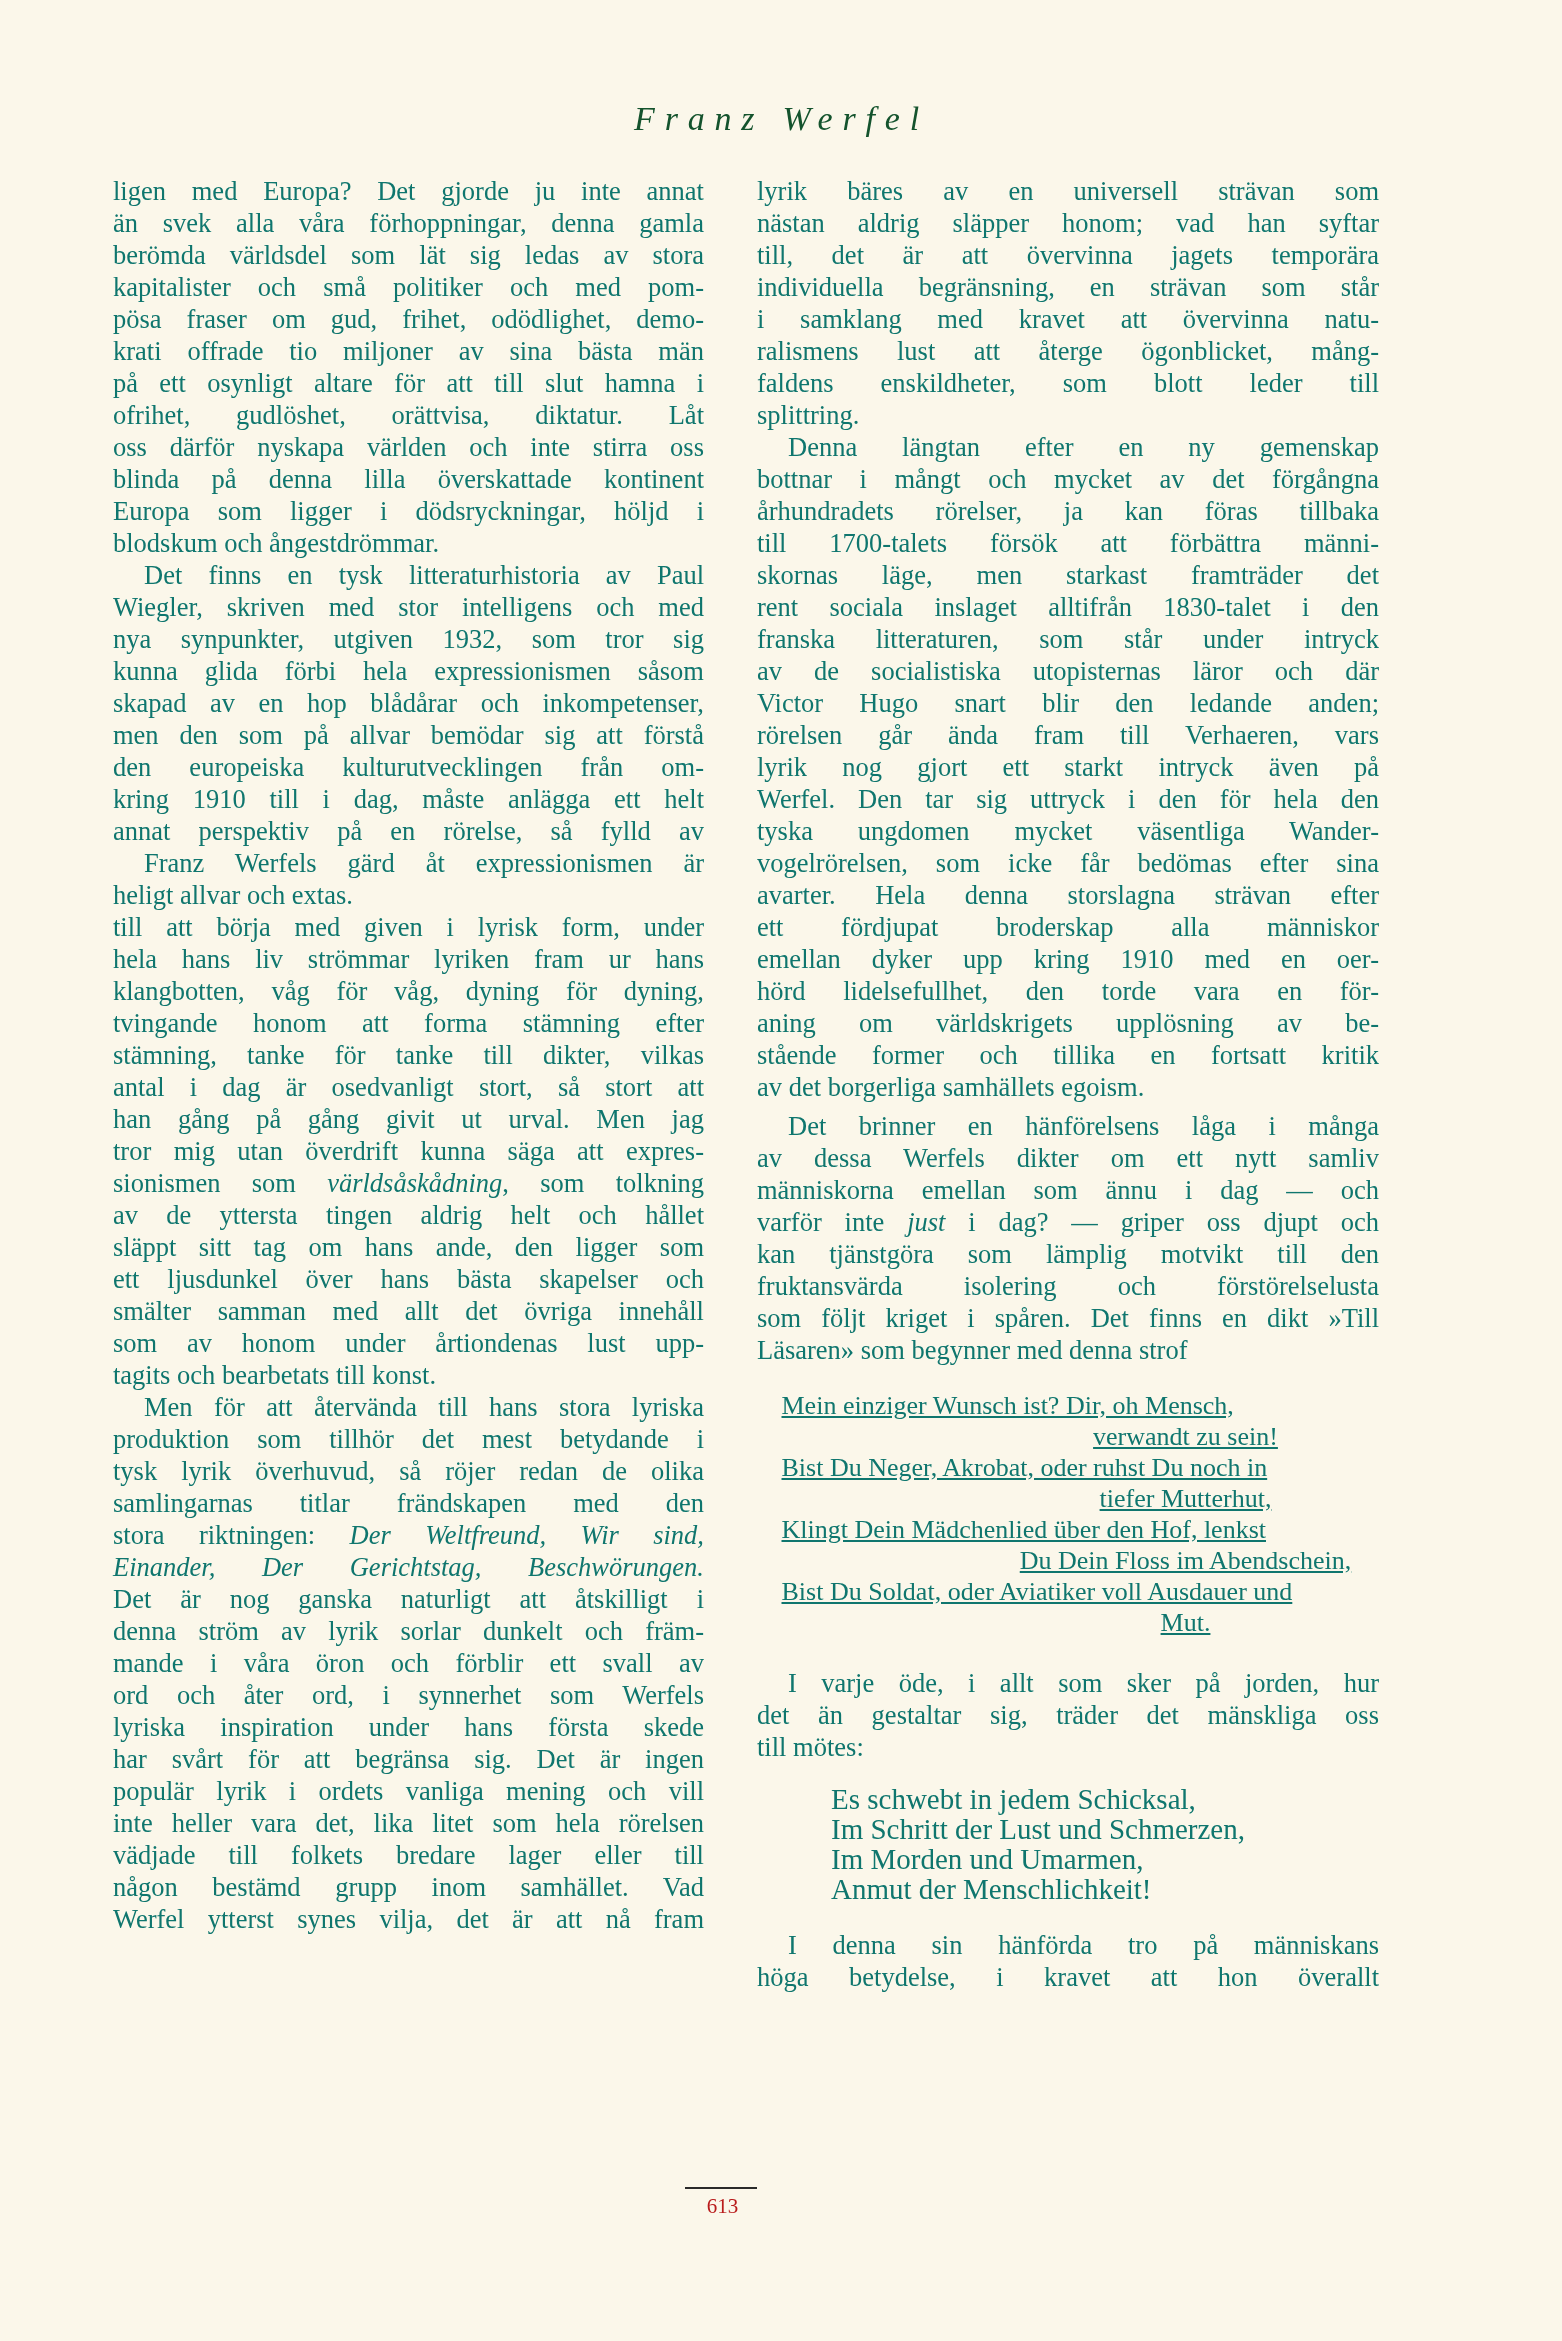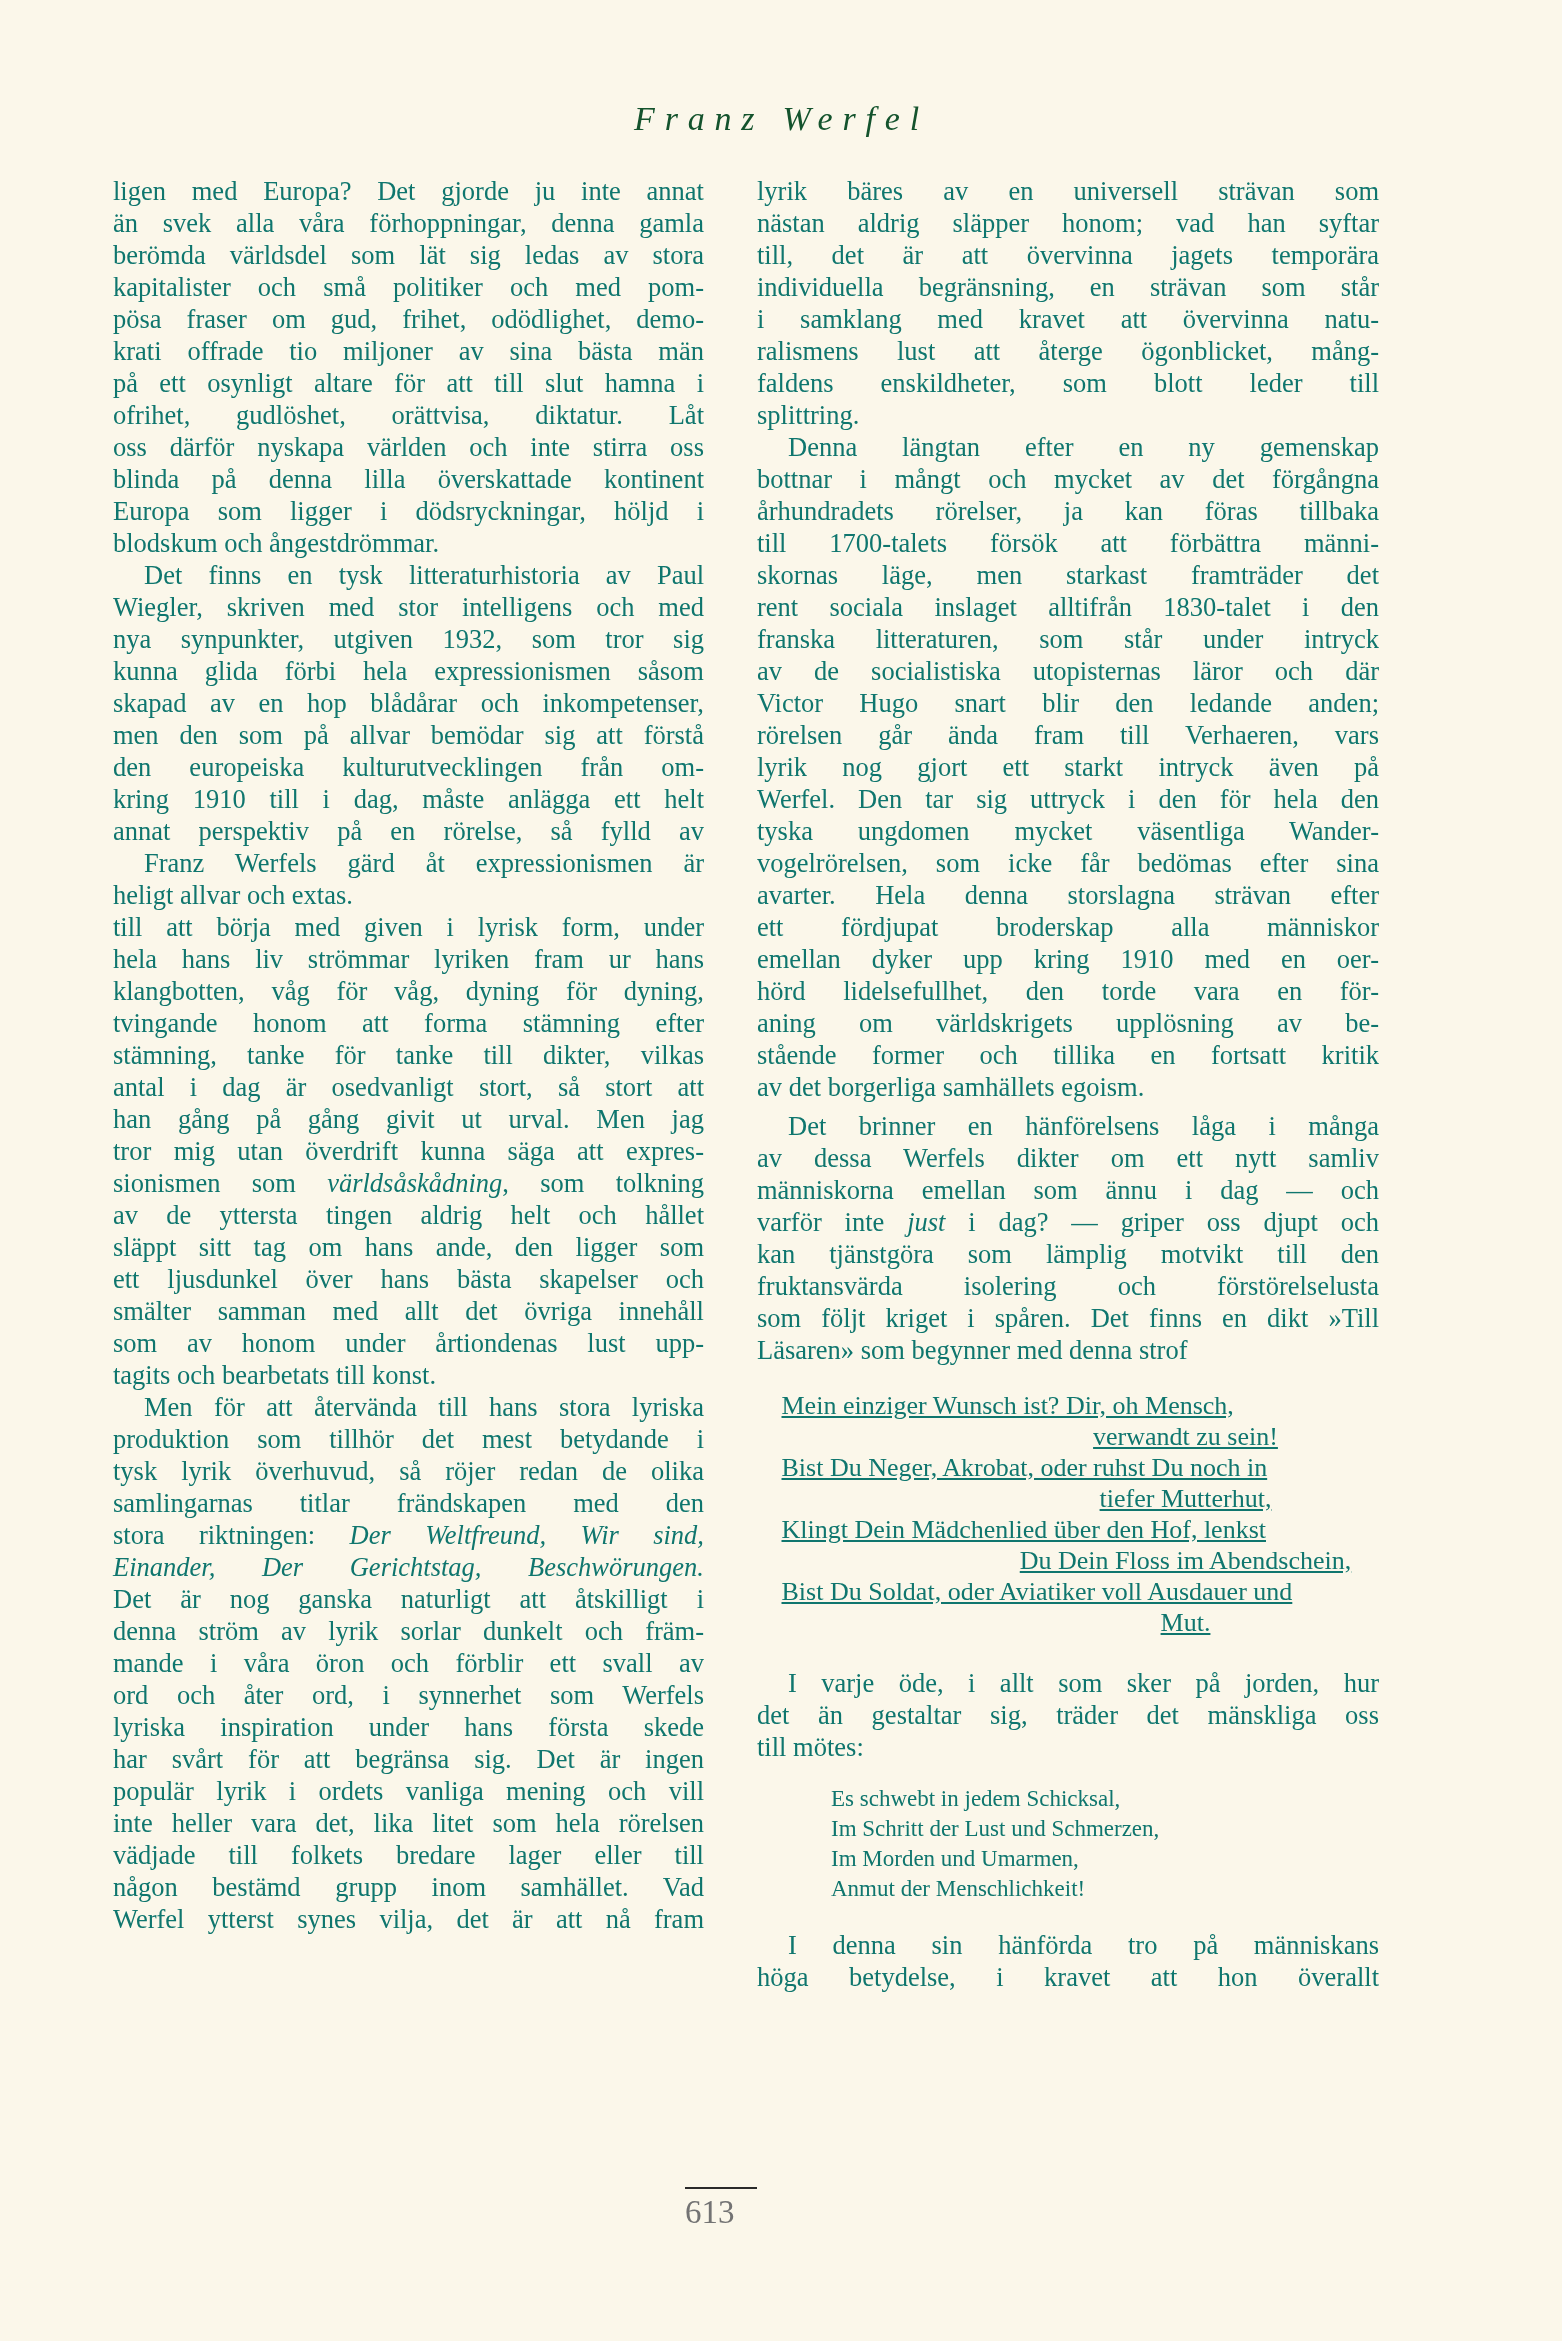--- a/index.html
+++ b/index.html
@@ -48,41 +48,42 @@
     font-family: "Liberation Serif", serif;
     font-size: 26px;
     line-height: 31px;
     margin: 24.5px 0 29px 0;
     text-decoration: underline;
   }
   .verse .vl { display: block; white-space: nowrap; padding-left: 24.5px; }
   .verse .vl.cont { padding-left: 235px; text-align: center; }
   .verse2 {
     font-family: "Liberation Serif", serif;
-    font-size: 23px;
+    font-size: 29px;
     line-height: 30px;
     margin: 21px 0 24.5px 0;
   }
   .verse2 .vl { display: block; white-space: nowrap; padding-left: 74px; }
   .footer-rule {
     position: absolute;
     top: 2187px;
     left: 685px;
     width: 72px;
     height: 1.6px;
     background: #2a2a2a;
   }
   .page-number {
     position: absolute;
     top: 2194px;
     left: 685px;
     width: 75px;
-    font-family: "Liberation Serif", serif;
-    font-size: 33px;
-    color: #737373;
+    text-align: center;
+    font-family: "Liberation Serif", serif;
+    font-size: 21px;
+    color: #b91c1c;
   }
   .spacer-small { height: 6.5px; }
 </style>
 </head>
 <body>
 
 <div class="running-head">Franz Werfel</div>
 
 <div class="column col-left">
   <span class="line">ligen med Europa? Det gjorde ju inte annat</span>

